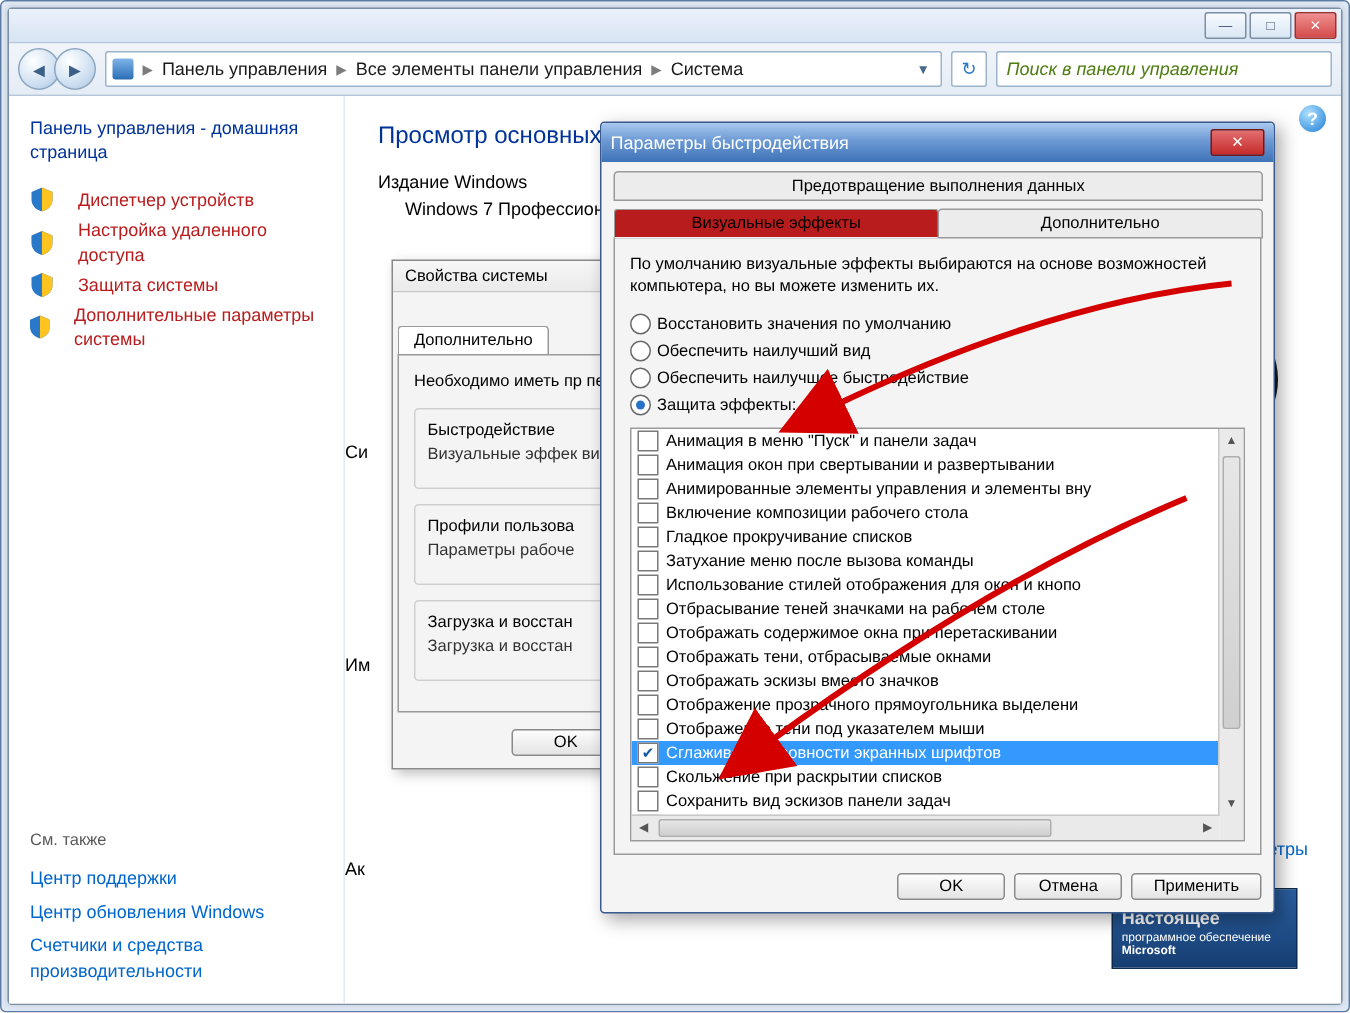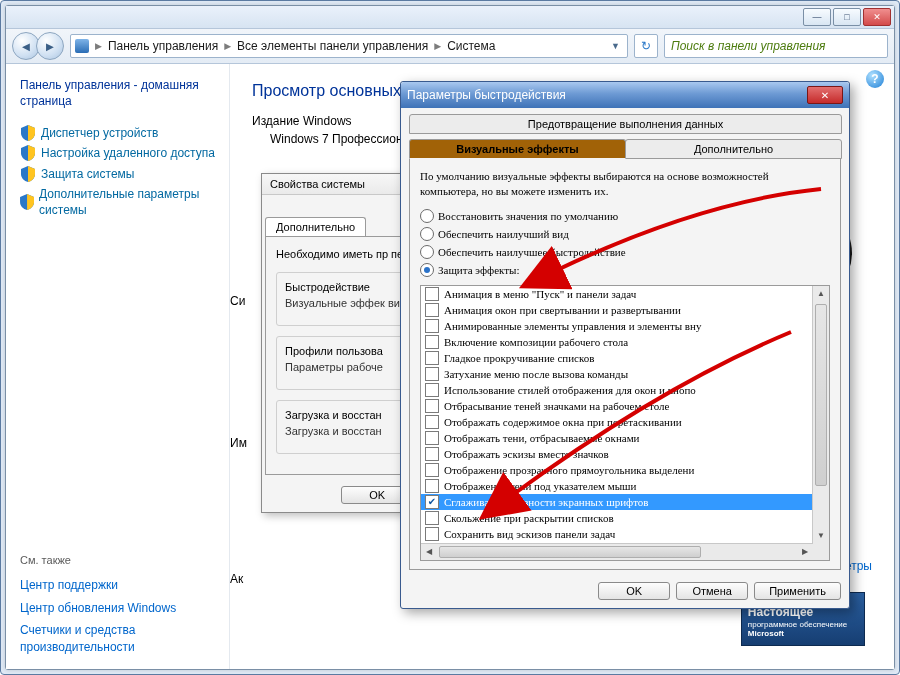--- a/index.html
+++ b/index.html
@@ -19,21 +19,21 @@
 .addr-icon{width:14px;height:14px;background:linear-gradient(#7fb4e8,#2a6db5);border-radius:2px;}
 .crumb{white-space:nowrap;color:#1a1a1a;}
 .crumb-sep{color:#7c7c7c;font-size:9px;padding:0 2px;}
 .addr-drop{margin-left:auto;color:#4a6a8c;font-size:9px;padding:0 3px;}
 .refreshbtn{width:22px;height:22px;border:1px solid #9cb3cc;background:#fff;border-radius:2px;display:flex;align-items:center;justify-content:center;color:#2a78c8;font-size:12px;}
 .searchfield{width:210px;height:22px;border:1px solid #9cb3cc;background:#fff;border-radius:2px;padding:0 6px;color:#4d7c0f;font-style:italic;display:flex;align-items:center;}
 
 .explorer-body{position:absolute;top:58px;left:0;right:0;bottom:0;display:flex;}
 .sidebar{width:205px;background:#fff;border-right:1px solid #e4e9ef;padding:14px 4px 10px 14px;display:flex;flex-direction:column;gap:4px;}
 .side-head{color:#003399;font-size:12px;line-height:1.3;margin-bottom:10px;}
-.side-link{display:flex;align-items:center;gap:5px;color:#0369a1;cursor:pointer;padding:2px 0;line-height:1.35;}
+.side-link{display:flex;align-items:center;gap:16px;color:#b91c1c;cursor:pointer;padding:2px 0;line-height:1.35;}
 .side-link .sicon{width:16px;height:16px;display:inline-flex;align-items:center;justify-content:center;}
 .side-sep{flex:1;}
 .side-sub{color:#5a5a5a;font-size:11px;margin-bottom:4px;}
 .side-plain{color:#0066cc;padding:3px 0;line-height:1.4;cursor:pointer;}
 
 .mainpane{flex:1;position:relative;background:#fff;padding:18px 22px;}
 .page-title{color:#003399;font-size:16px;margin-bottom:14px;}
 .section-label{margin:4px 0;}
 .indent{margin-left:18px;}
 .help-icon{position:absolute;top:6px;right:10px;width:18px;height:18px;border-radius:50%;background:radial-gradient(circle at 35% 30%,#aee0ff,#1e7fd6);color:#fff;display:flex;align-items:center;justify-content:center;font-size:12px;font-weight:bold;}
@@ -61,22 +61,22 @@
 .dlg-buttons{display:flex;justify-content:flex-end;gap:6px;padding:8px;}
 button[disabled]{color:#9a9a9a;}
 
 
 .perf{position:absolute;left:399px;top:80px;width:448px;background:#f4f4f4;border:1px solid #395a8e;box-shadow:4px 4px 12px rgba(0,0,0,.35);border-radius:3px;}
 .perf-title{height:26px;background:linear-gradient(#a9c8ef,#6d9ad4 45%,#3e72b7);display:flex;align-items:center;padding:0 6px;color:#fff;font-size:12px;border-radius:3px 3px 0 0;}
 .perf-title .close{margin-left:auto;width:34px;height:16px;background:linear-gradient(#e36f6f,#c52b2b);border:1px solid #7a1616;border-radius:2px;display:flex;align-items:center;justify-content:center;font-size:10px;}
 .perf-tabs{display:flex;flex-wrap:wrap;margin:6px 8px 0 8px;}
 .perf-tab{border:1px solid #9a9a9a;background:#ececec;padding:3px 18px;font-size:11px;border-radius:3px 3px 0 0;margin-right:-1px;margin-bottom:-1px;}
 .perf-tab.row1{flex:1;text-align:center;}
-.perf-tab.active{background:#a16207;border-bottom-color:#f4f4f4;position:relative;z-index:2;font-weight:bold;}
-.perf-body{border:1px solid #9a9a9a;margin:0 8px 4px 8px;background:#f4f4f4;padding:10px 10px 8px 10px;position:relative;font-family:Liberation Serif, serif;}
+.perf-tab.active{background:#b91c1c;border-bottom-color:#f4f4f4;position:relative;z-index:2;}
+.perf-body{border:1px solid #9a9a9a;margin:0 8px 4px 8px;background:#f4f4f4;padding:10px 10px 8px 10px;position:relative;}
 .perf-desc{font-size:11px;line-height:1.35;margin-bottom:10px;}
 .radio-row{display:flex;align-items:center;gap:4px;font-size:11px;margin:4px 0;}
 .radio{width:12px;height:12px;border:1px solid #6a6a6a;border-radius:50%;background:#fff;display:inline-flex;align-items:center;justify-content:center;}
 .radio.on::after{content:"";width:6px;height:6px;background:#2a72c8;border-radius:50%;}
 .effects{margin-top:8px;border:1px solid #9a9a9a;background:#fff;height:274px;overflow:hidden;position:relative;}
 .effects-inner{position:absolute;inset:0 16px 16px 0;overflow:hidden;}
 .eff-row{display:flex;align-items:center;gap:5px;font-size:11px;padding:1px 4px;white-space:nowrap;}
 .eff-row.sel{background:#3399ff;color:#fff;}
 .chk{width:12px;height:12px;border:1px solid #7a7a7a;background:#fff;display:inline-flex;align-items:center;justify-content:center;font-size:10px;color:#1256a0;flex:0 0 12px;}
 .eff-row.sel .chk{background:#fff;}

